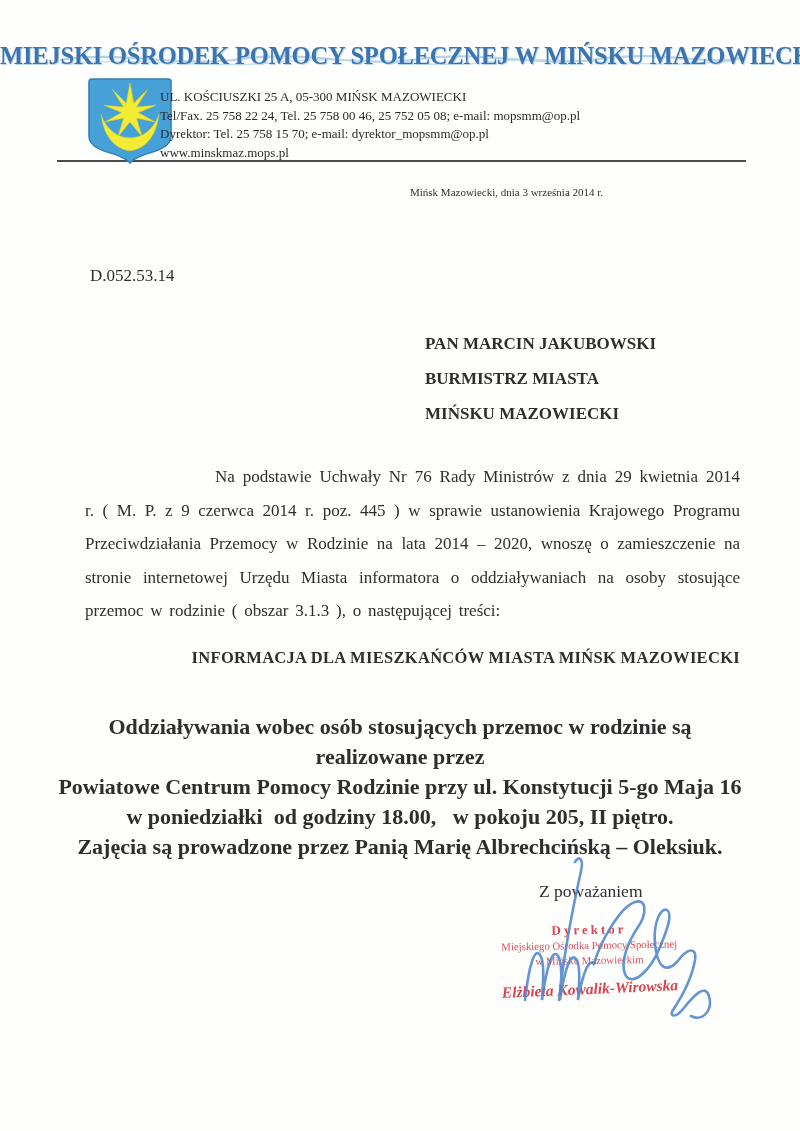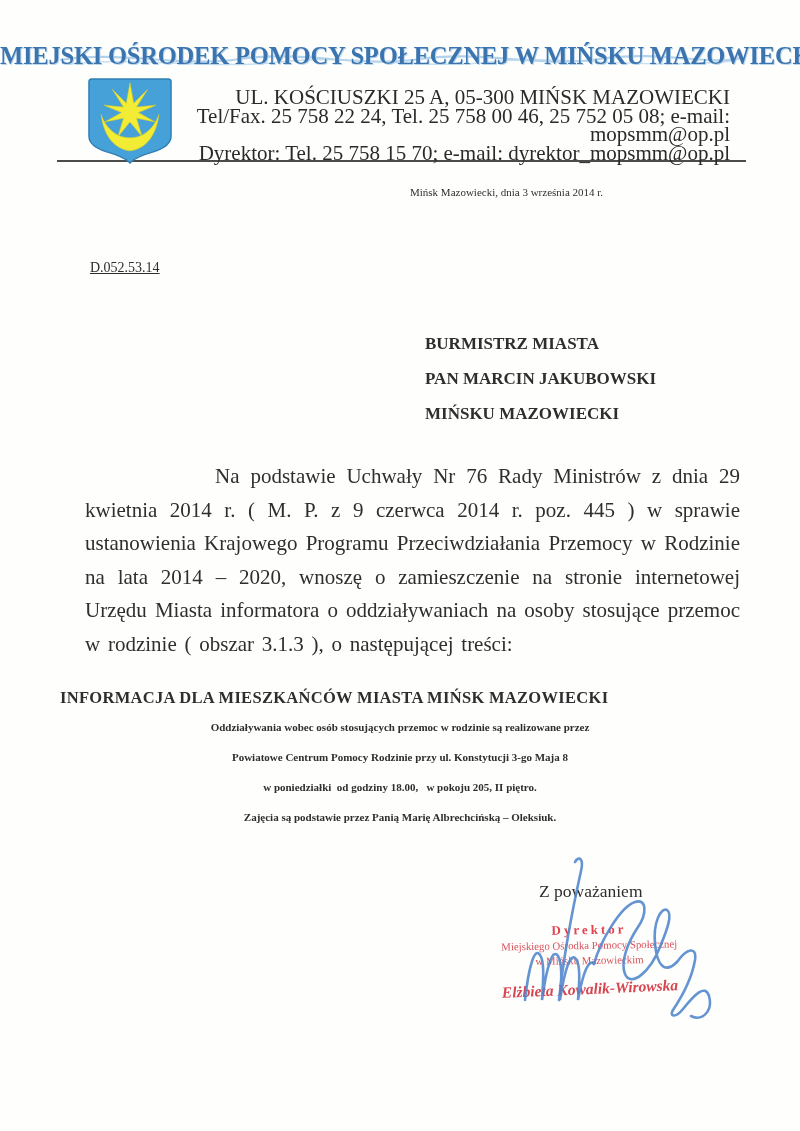--- a/index.html
+++ b/index.html
@@ -10,40 +10,40 @@
   }
   
   .org-title{
     position:absolute;top:42px;left:0;width:800px;text-align:center;
     font-size:24.5px;font-weight:bold;letter-spacing:-0.2px;
     color:#3b74ae;text-shadow:1px 1px 0 #b9d6ec;z-index:3;white-space:nowrap;
   }
   .title-wave{position:absolute;top:46px;left:60px;z-index:2;}
   .logo{position:absolute;top:77px;left:88px;z-index:2;}
   .address-block{
-    position:absolute;top:88px;left:160px;width:570px;text-align:right;
-    font-size:21px;line-height:18.5px;color:#2a2a2a;z-index:3;
+    position:absolute;top:88px;left:160px;width:570px;text-align:left;
+    font-size:13px;line-height:18.5px;color:#2a2a2a;z-index:3;
   }
   .rule{position:absolute;top:160px;left:57px;width:689px;height:2px;background:#4c4c4c;}
   
   .date-line{position:absolute;top:186px;left:410px;font-size:11px;}
-  .ref-number{position:absolute;top:260px;left:90px;font-size:14px;text-decoration:underline;}
+  .ref-number{position:absolute;top:266px;left:90px;font-size:17px;}
   .addressee{position:absolute;top:326px;left:425px;font-size:17px;font-weight:bold;line-height:35px;}
   .body-par{
     position:absolute;top:460px;left:85px;width:655px;
-    font-size:21px;line-height:33.5px;text-align:justify;text-indent:130px;
+    font-size:17px;line-height:33.5px;text-align:justify;text-indent:130px;
     word-spacing:2.5px;
   }
   .info-heading{
-    position:absolute;top:688px;left:60px;width:680px;text-align:left;
+    position:absolute;top:648px;left:60px;width:680px;text-align:right;
     font-size:16.5px;font-weight:bold;letter-spacing:0.3px;
   }
   .info-block{
     position:absolute;top:712px;left:50px;width:700px;text-align:center;
-    font-size:11px;font-weight:bold;line-height:30px;
+    font-size:22px;font-weight:bold;line-height:30px;
   }
   .info-line{white-space:pre-wrap;}
   .closing{position:absolute;top:881px;left:515px;font-size:17.5px;margin-left:24px;}
   
   .stamp{
     position:absolute;top:922px;left:452px;width:275px;text-align:center;
     color:#d9525c;transform:rotate(-1deg);z-index:2;
   }
   .stamp-title{font-size:13px;font-weight:bold;letter-spacing:3px;color:#e0434f;}
   .stamp-l1,.stamp-l2{font-size:10.8px;line-height:14.5px;color:#d9525c;}
@@ -72,43 +72,44 @@
     </g>
     <g>
       <path d="M14,40 C17,64 29,77 45,79 C61,77 73,64 76,40 C70,57 58,65 45,65 C32,65 20,57 14,40 Z" fill="#f3ec35" stroke="#d8cc22" stroke-width="0.6"></path>
     </g>
   </svg>
 
   <div class="address-block">
     <div>UL. KOŚCIUSZKI 25 A, 05-300 MIŃSK MAZOWIECKI</div>
     <div>Tel/Fax. 25 758 22 24, Tel. 25 758 00 46, 25 752 05 08; e-mail: mopsmm@op.pl</div>
     <div>Dyrektor: Tel. 25 758 15 70; e-mail: dyrektor_mopsmm@op.pl</div>
+    <div>www.minskmaz.mops.pl</div>
   </div>
 
   <div class="rule"></div>
 
   <div class="date-line">Mińsk Mazowiecki, dnia 3 września 2014 r.</div>
 
   <div class="ref-number">D.052.53.14</div>
 
   <div class="addressee">
+    <div>PAN MARCIN JAKUBOWSKI</div>
     <div>BURMISTRZ MIASTA</div>
-    <div>PAN MARCIN JAKUBOWSKI</div>
     <div>MIŃSKU MAZOWIECKI</div>
   </div>
 
   <div class="body-par">Na podstawie Uchwały Nr 76 Rady Ministrów z dnia 29 kwietnia 2014 r. ( M. P. z 9 czerwca 2014 r. poz. 445 ) w sprawie ustanowienia Krajowego Programu Przeciwdziałania Przemocy w Rodzinie na lata 2014 – 2020, wnoszę o zamieszczenie na stronie internetowej Urzędu Miasta informatora o oddziaływaniach na osoby stosujące przemoc w rodzinie ( obszar 3.1.3 ), o następującej treści:</div>
 
   <div class="info-heading">INFORMACJA DLA MIESZKAŃCÓW MIASTA MIŃSK MAZOWIECKI</div>
 
   <div class="info-block">
     <div class="info-line">Oddziaływania wobec osób stosujących przemoc w rodzinie są realizowane przez</div>
-    <div class="info-line">Powiatowe Centrum Pomocy Rodzinie przy ul. Konstytucji 3-go Maja 8</div>
+    <div class="info-line">Powiatowe Centrum Pomocy Rodzinie przy ul. Konstytucji 5-go Maja 16</div>
     <div class="info-line">w poniedziałki  od godziny 18.00,   w pokoju 205, II piętro.</div>
-    <div class="info-line">Zajęcia są podstawie przez Panią Marię Albrechcińską – Oleksiuk.</div>
+    <div class="info-line">Zajęcia są prowadzone przez Panią Marię Albrechcińską – Oleksiuk.</div>
   </div>
 
   <div class="closing">Z poważaniem</div>
 
   <div class="stamp">
     <div class="stamp-title">Dyrektor</div>
     <div class="stamp-l1">Miejskiego Ośrodka Pomocy Społecznej</div>
     <div class="stamp-l2">w Mińsku Mazowieckim</div>
     <div class="stamp-name">Elżbieta Kowalik-Wirowska</div>
   </div>

